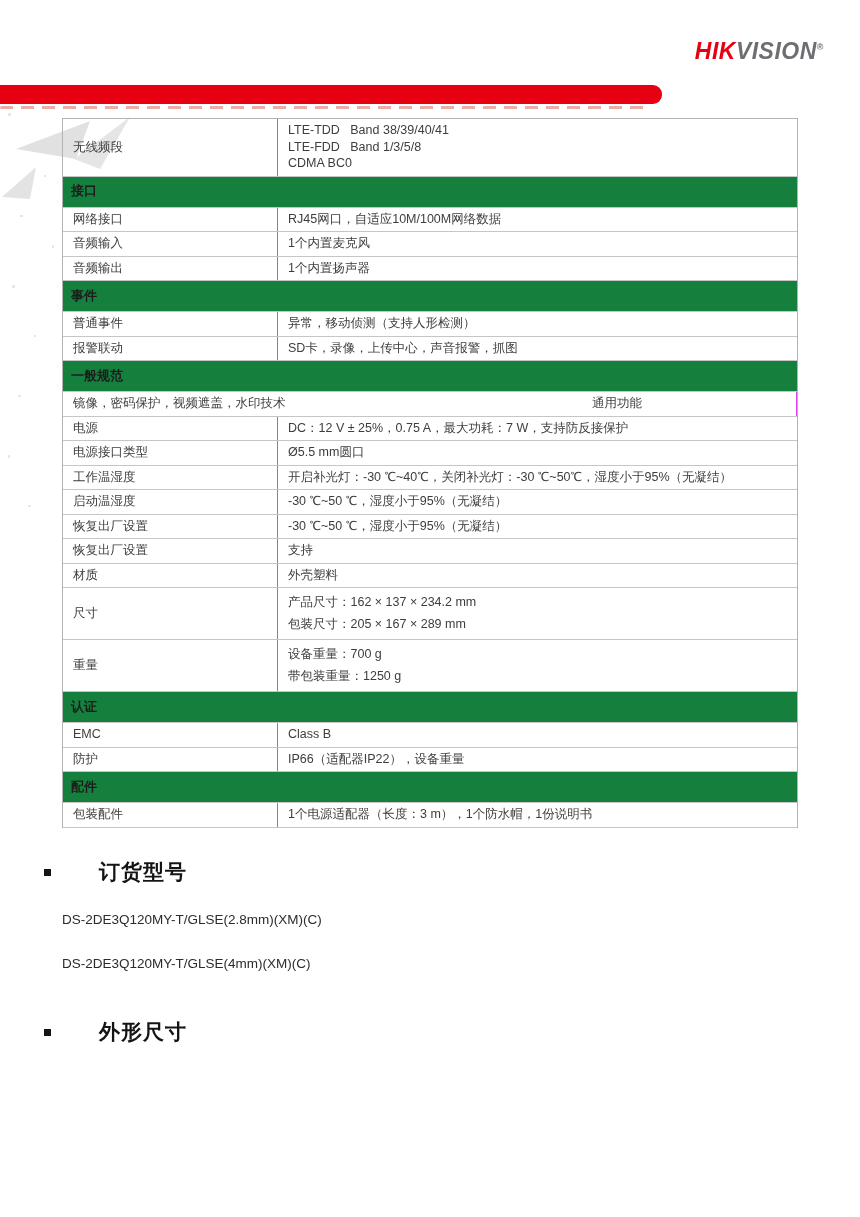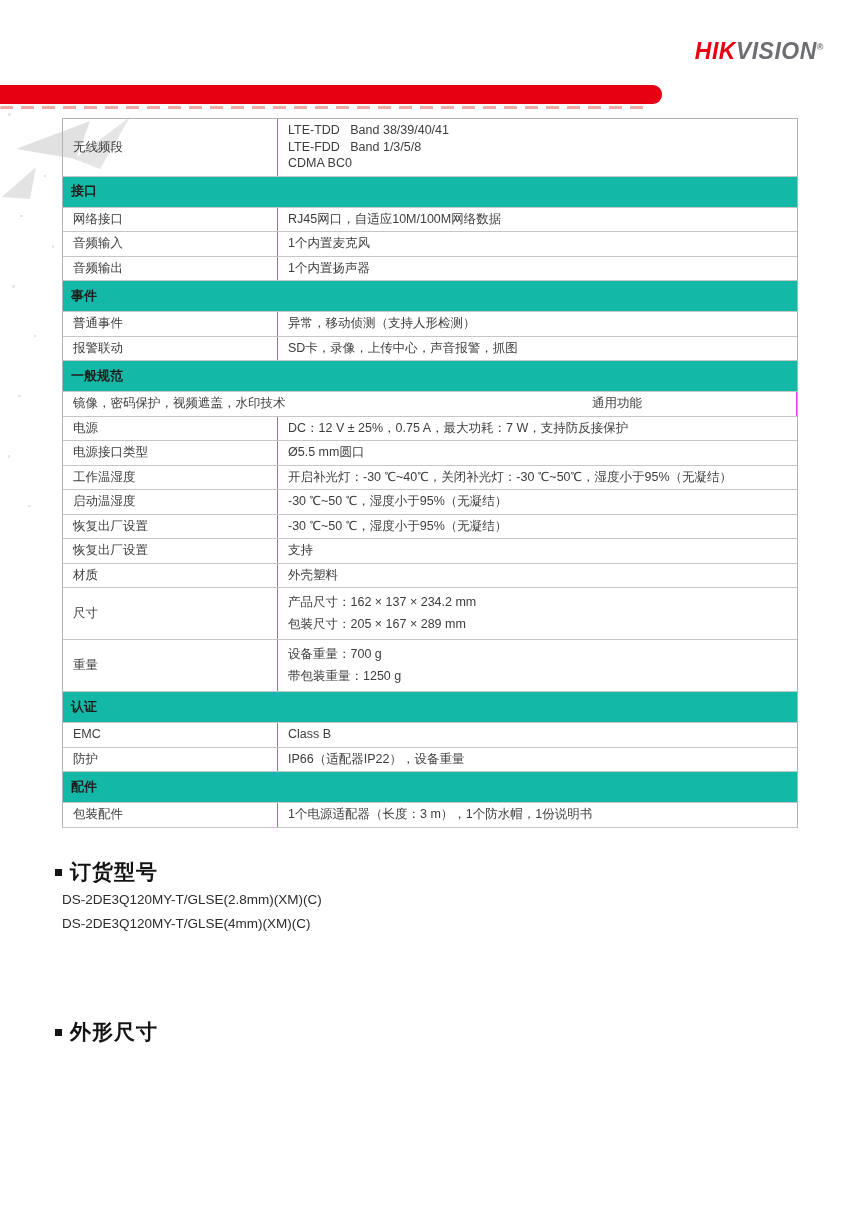--- a/index.html
+++ b/index.html
@@ -32,43 +32,43 @@
   .watermark { position:absolute; left:0; top:105px; pointer-events:none; }
 
   
   .spec-table {
     position:absolute; top:118px; left:62px; width:736px;
     border:1px solid #b3b3b3; border-bottom:none;
     font-size:12.5px; color:#3d3d3d; box-sizing:border-box;
   }
   .trow { display:flex; border-bottom:1px solid #c6c6c6; min-height:23px; }
   .trow.section {
-    background:#14b8a6; font-weight:bold; color:#1c1c1c;
+    background:#15803d; font-weight:bold; color:#1c1c1c;
     font-size:13px; padding:3px 8px 4px; align-items:center;
   }
   .cell { padding:3px 10px 4px; line-height:16.5px; box-sizing:border-box; }
   .cell.label {
     flex:0 0 215px; width:215px; border-right:1px solid #d946ef;
     display:flex; align-items:center; align-self:stretch;text-align:center;
   }
   .cell.value { flex:1; white-space:pre-wrap; align-self:center; }
   .cell.value.two-line { line-height:22px; }
 
   
   .sec-head {
-    position:absolute; left:55px; display:flex; align-items:center;
-    font-weight:bold; font-size:21px; color:#141414; letter-spacing:1px;
+    position:absolute; left:44px; display:flex; align-items:center;
+    font-weight:bold; font-size:21px; color:#141414; letter-spacing:1px;gap:40px;
   }
   .sec-head .bullet {
     width:7px; height:7px; background:#141414; margin-right:8px; flex:0 0 7px;
   }
   .order-head { top:858px; }
   .dims-head  { top:1018px; }
   .model-list { position:absolute; left:62px; top:888px; font-size:13.5px; color:#2c2c2c; }
-  .model-list .model { line-height:24px; white-space:nowrap; }
+  .model-list .model { line-height:24px; white-space:nowrap;margin-top:20px; }
 </style>
 </head>
 <body>
 
 <div>
 
   <svg class="watermark" width="150" height="430" viewBox="0 0 150 430">
     <polygon points="16,44 90,16 76,54" fill="#d7d7d7" opacity="0.75"></polygon>
     <polygon points="74,54 130,12 100,64" fill="#dcdcdc" opacity="0.75"></polygon>
     <polygon points="2,92 36,62 30,94" fill="#d7d7d7" opacity="0.7"></polygon>

